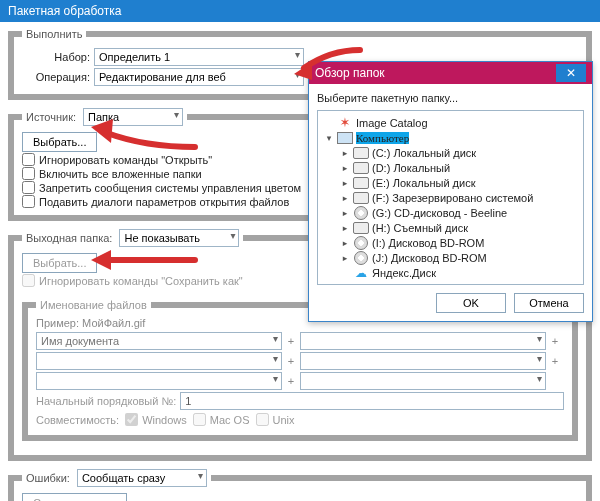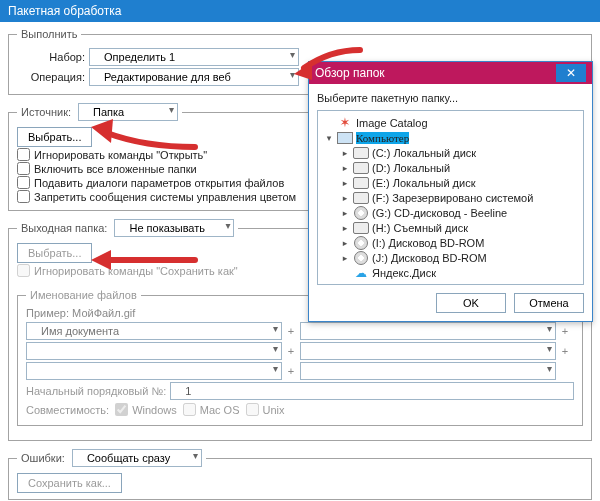--- a/index.html
+++ b/index.html
@@ -1,23 +1,23 @@
 <!DOCTYPE html>
 <html><head>
 <meta charset="utf-8">
 <style>
   html,body{margin:0;padding:0;font-family:"Segoe UI",Tahoma,sans-serif;background:#fff;color:#222;}
   body{width:600px;height:501px;overflow:hidden;position:relative;font-size:11px;}
   .titlebar{background:#1f7fcf;color:#fff;height:22px;line-height:22px;padding:0 8px;font-size:12px;}
   .main-panel{padding:6px 8px 8px 8px;}
-  fieldset{border:1px solid #a3a3a3;margin:0 0 8px 0;padding:6px 8px 6px 8px;}
+  fieldset{border:6px solid #a3a3a3;margin:0 0 8px 0;padding:6px 8px 6px 8px;}
   fieldset>legend{padding:0 4px;color:#555;}
   .row{display:flex;align-items:center;margin:2px 0;}
   .label-right{text-align:right;padding-right:4px;}
-  select,input[type=text]{border:1px solid #9fb5c7;background:#fff;height:18px;font-size:11px;padding:0 14px;box-sizing:border-box;}
+  select,input[type=text]{border:1px solid #9fb5c7;background:#fff;height:18px;font-size:11px;padding:0 4px;box-sizing:border-box;}
   select{appearance:none;-webkit-appearance:none;background:
     linear-gradient(#fff,#fff);}
   .select-wrap{position:relative;display:inline-block;}
   .select-wrap:after{content:"▾";position:absolute;right:4px;top:1px;pointer-events:none;color:#666;font-size:10px;}
   .btn{border:1px solid #8aa5bb;background:#fff;height:20px;font-size:11px;padding:0 10px;}
   .btn.disabled{color:#9a9a9a;}
   .chk{display:flex;align-items:center;margin:1px 0;}
   .chk input{margin:0 4px 0 0;}
   .chk.disabled{color:#9a9a9a;}
   .filename-group .tiny-row{display:flex;align-items:center;margin:2px 0;}
@@ -87,25 +87,25 @@
     <label class="chk">
         <input type="checkbox" style="">
         <span>Игнорировать команды "Открыть"</span>
       </label>
     <label class="chk">
         <input type="checkbox" style="">
         <span>Включить все вложенные папки</span>
       </label>
     <label class="chk">
         <input type="checkbox" style="">
+        <span>Запретить сообщения системы управления цветом</span>
+      </label>
+    <label class="chk">
+        <input type="checkbox" style="">
         <span>Подавить диалоги параметров открытия файлов</span>
-      </label>
-    <label class="chk">
-        <input type="checkbox" style="">
-        <span>Запретить сообщения системы управления цветом</span>
       </label>
   </fieldset>
 
   <fieldset>
     <legend>
       <span>Выходная папка:</span>
       <span class="select-wrap"><select style="width:120px;margin-left:4px"><option>Не показывать</option></select></span>
     </legend>
     <button class="btn disabled" disabled="">Выбрать...</button>
     <label class="chk disabled">

